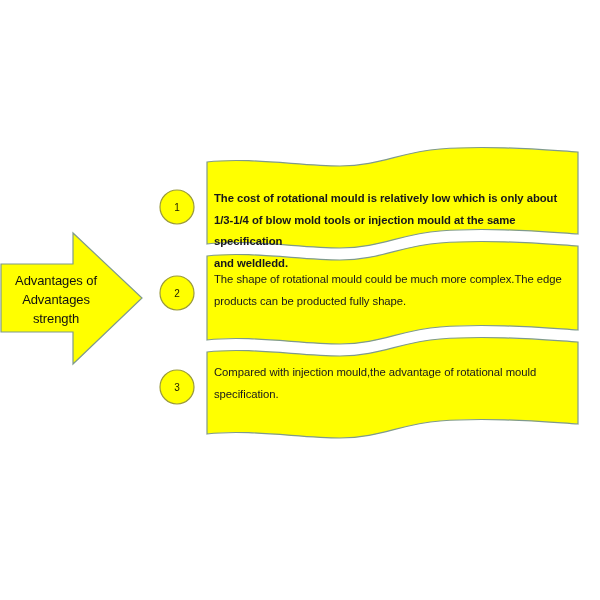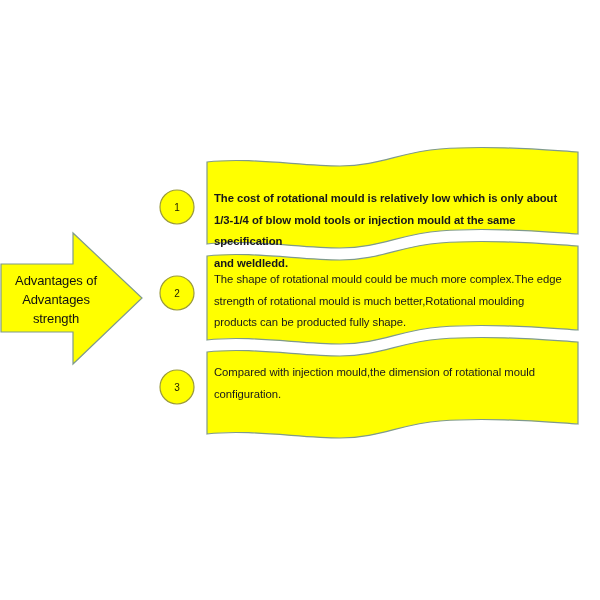--- a/index.html
+++ b/index.html
@@ -120,22 +120,21 @@
   <div class="circle-num" id="circle-label-3">3</div>
 
   <div class="banner-text" id="banner-text-1">
     <div>The cost of rotational mould is relatively low which is only about</div>
     <div>1/3-1/4 of blow mold tools or injection mould at the same specification</div>
     <div>and weldledd.</div>
   </div>
 
   <div class="banner-text" id="banner-text-2">
     <div>The shape of rotational mould could be much more complex.The edge</div>
-    <div>strength of rotational mould is much better,Rotational moulding</div>
     <div>products can be producted fully shape.</div>
   </div>
 
   <div class="banner-text" id="banner-text-3">
-    <div>Compared with injection mould,the dimension of rotational mould</div>
-    <div>configuration.</div>
+    <div>Compared with injection mould,the advantage of rotational mould</div>
+    <div>specification.</div>
   </div>
 
 </div>
 
 </body></html>

